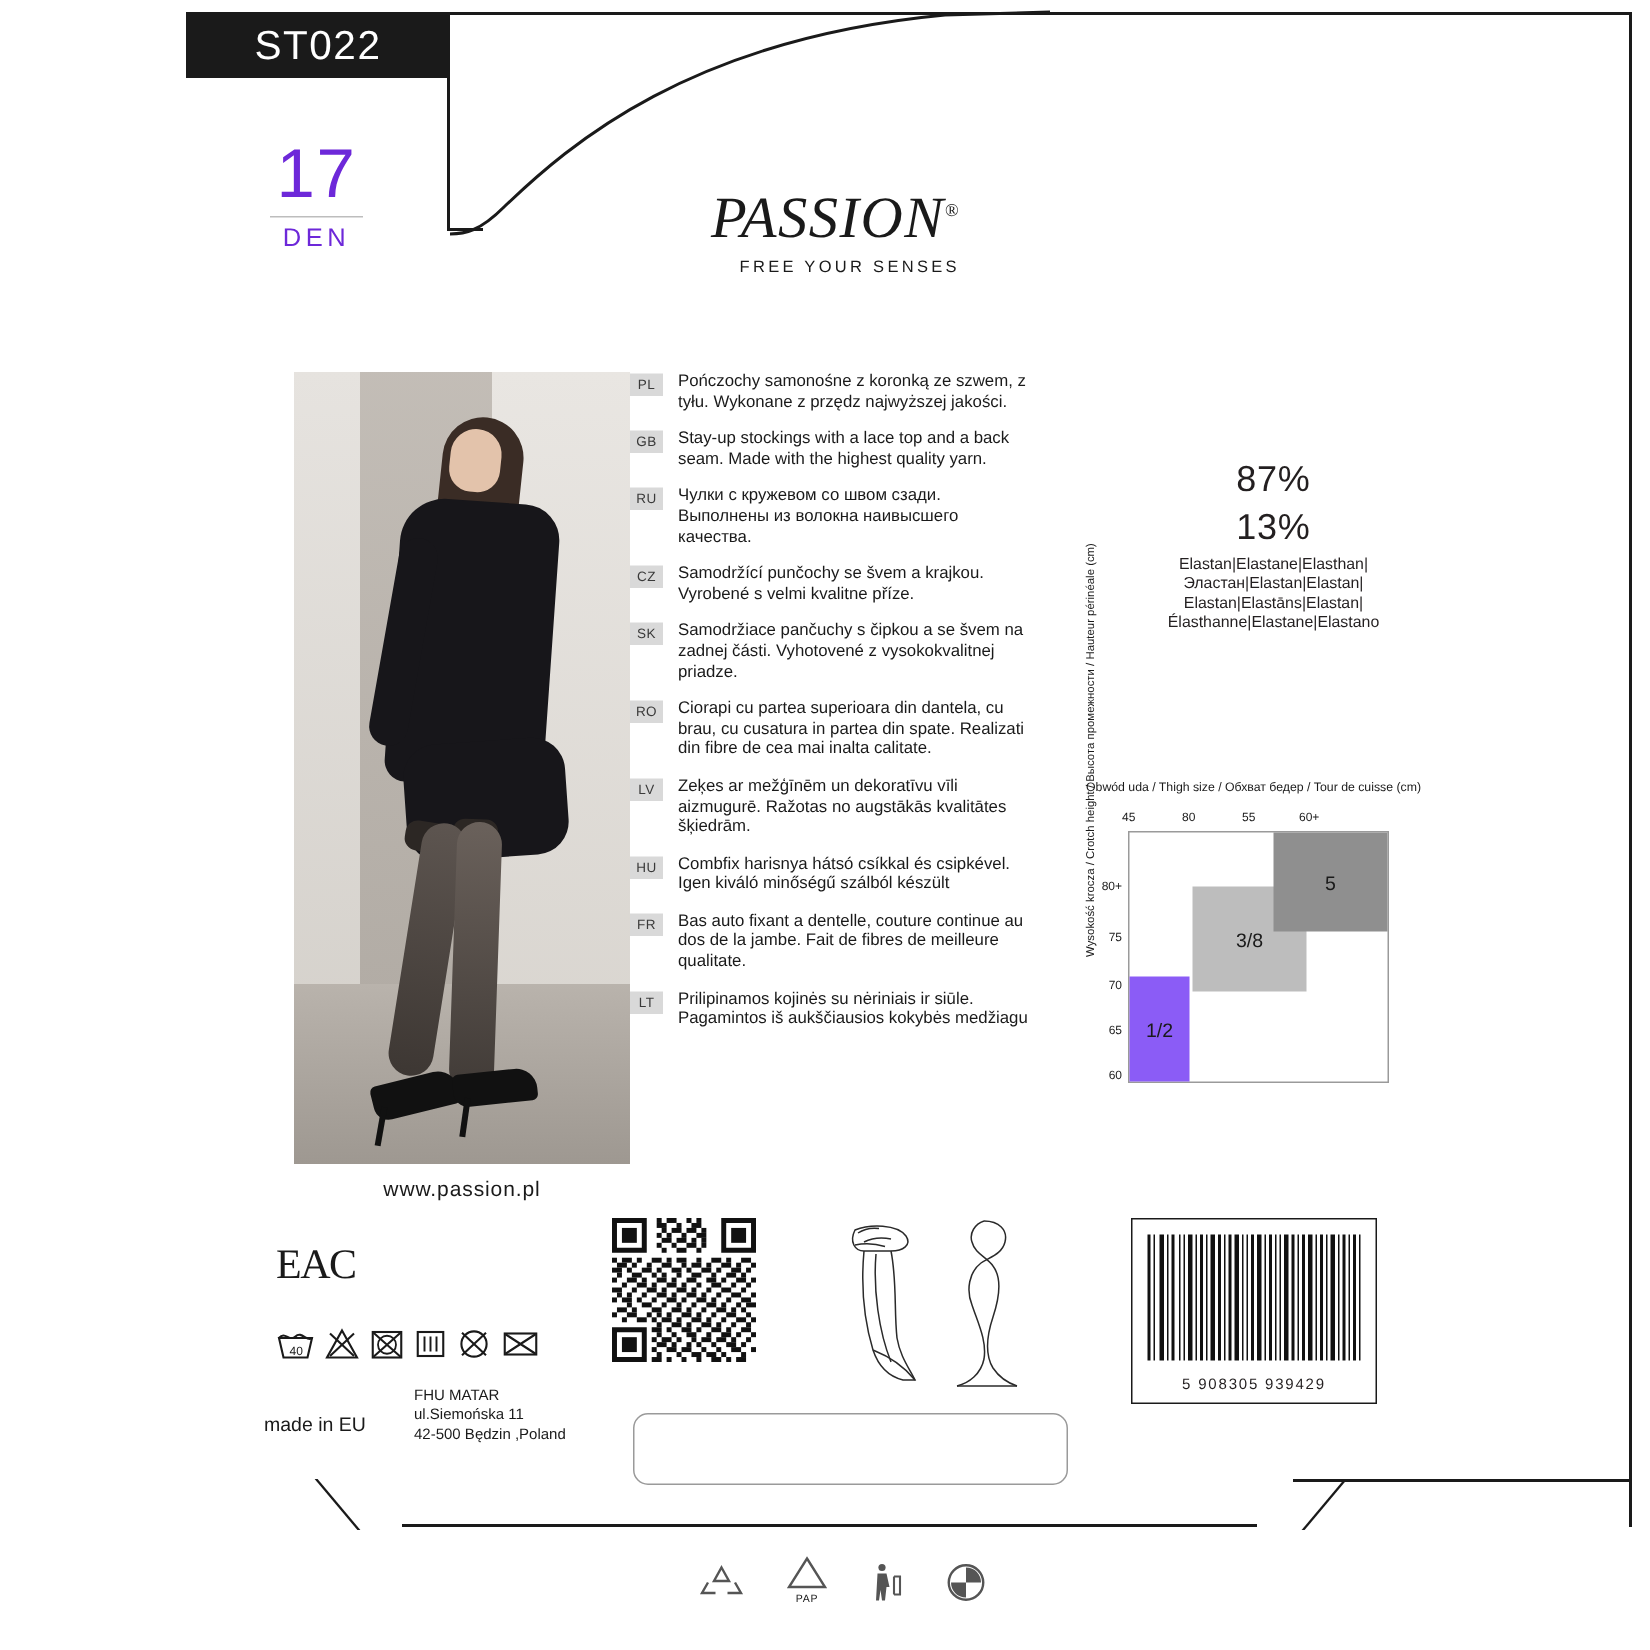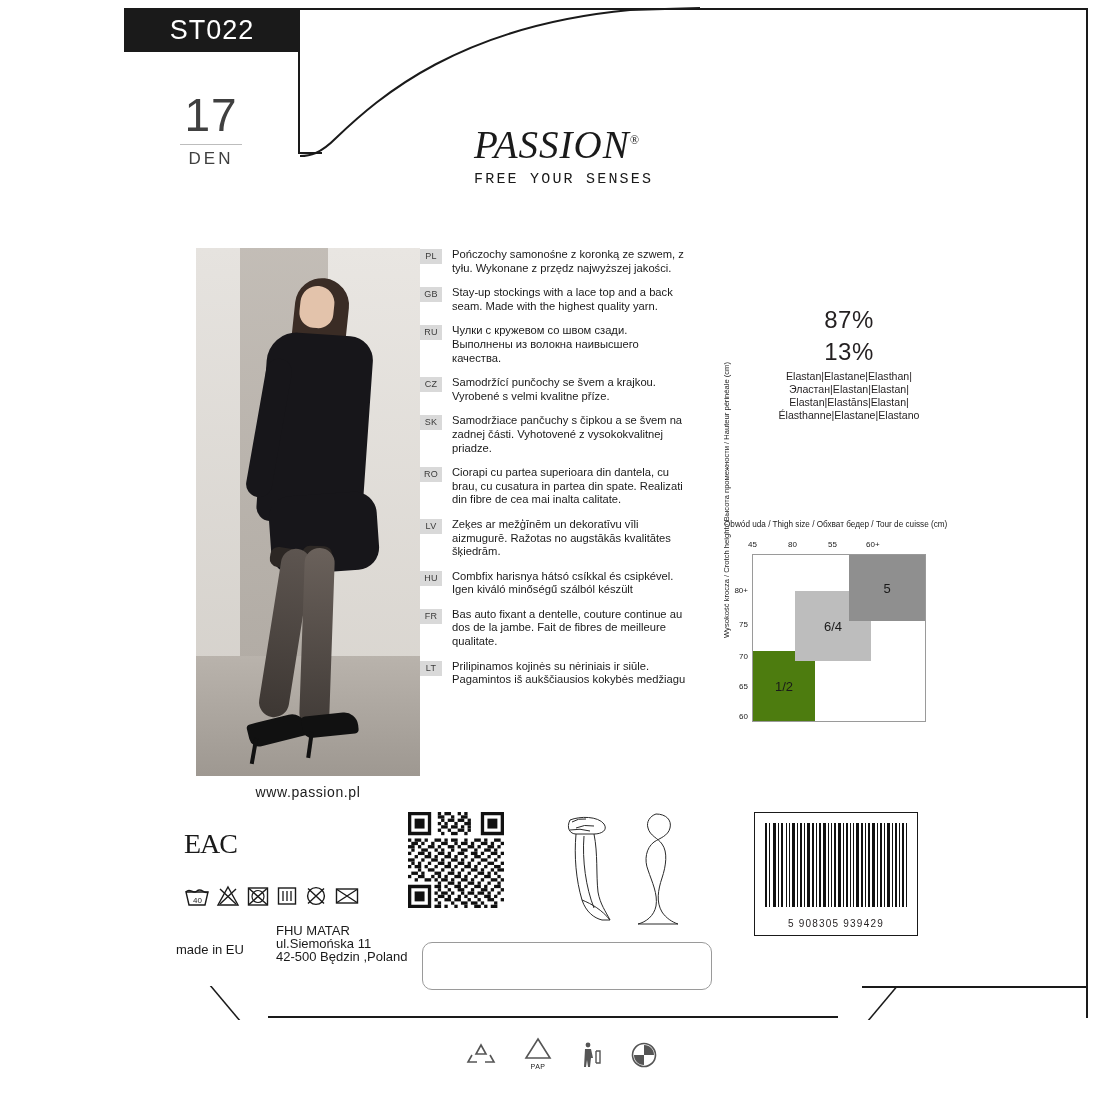--- a/index.html
+++ b/index.html
@@ -79,21 +79,21 @@
     position:absolute;
     left:300px; top:6px;
     width:400px; height:152px;
     pointer-events:none;
   }
   
   .den-block {
     position:absolute;
     left:180px; top:92px;
     text-align:center;
-    color:#404040;
+    color:#6d28d9;
   }
   .den-num {
     font-size:46px;
     letter-spacing:1px;
     line-height:46px;
     font-weight:400;
   }
   .den-rule {
     width:62px; height:1px; background:#bdbdbd; margin:6px 0 4px 0;
   }
@@ -113,26 +113,25 @@
     font-weight:400;
     position:relative;
     line-height:44px;
     font-style:italic;
   }
   .brand-name .reg {
     font-size:12px;
     vertical-align:super;
   }
   .brand-slogan {
-    font-size:15px;
+    font-size:11px;
     letter-spacing:2.2px;
     text-align:right;
     margin-top:4px;
     color:#1a1a1a;
-    font-family:Liberation Mono, monospace;
   }
   
   .photo {
     position:absolute;
     left:196px; top:248px;
     width:224px; height:528px;
     background:linear-gradient(180deg,#d8d4cf 0%,#cfcac4 30%,#c9c4bd 60%,#c3bdb6 100%);
     overflow:hidden;
   }
   .photo .wall-l {
@@ -292,21 +291,21 @@
   }
   .sc-yticks { position:absolute; left:0px; top:34px; width:26px; height:166px; }
   .sc-yticks span {
     position:absolute; right:2px; font-size:8px; color:#1a1a1a;
   }
   .sc-cell {
     position:absolute;
     display:flex; align-items:center; justify-content:center;
     font-size:13px; color:#1a1a1a;
   }
-  .cell-12 { left:0px;  top:96px; width:62px; height:70px; background:#4d7c0f; }
+  .cell-12 { left:0px;  top:96px; width:40px; height:70px; background:#8b5cf6; }
   .cell-34 { left:42px; top:36px; width:76px; height:70px; background:#bdbdbd; }
   .cell-5  { left:96px; top:0px;  width:76px; height:66px; background:#8f8f8f; }
   
   .eac {
     position:absolute; left:184px; top:828px;
     font-size:28px; letter-spacing:-1px;
     font-family:"Liberation Serif", serif;
     color:#1a1a1a;
   }
   .care-icons {
@@ -318,21 +317,21 @@
     font-size:13px; color:#1a1a1a;
   }
   
   .qr {
     position:absolute; left:408px; top:812px;
     width:96px; height:96px;
   }
   
   .manufacturer {
     position:absolute; left:276px; top:924px;
-    font-size:13px; line-height:13px; color:#1a1a1a;
+    font-size:10px; line-height:13px; color:#1a1a1a;
   }
   
   .sketches {
     position:absolute; left:546px; top:808px;
     width:160px; height:120px;
   }
   
   .barcode-box {
     position:absolute;
     left:754px; top:812px;
@@ -490,21 +489,21 @@
     <div class="sc-yticks">
       <span style="top:32px;">80+</span>
       <span style="top:66px;">75</span>
       <span style="top:98px;">70</span>
       <span style="top:128px;">65</span>
       <span style="top:158px;">60</span>
     </div>
 
     <div class="sc-box">
       <div class="sc-cell cell-12">1/2</div>
-      <div class="sc-cell cell-34">6/4</div>
+      <div class="sc-cell cell-34">3/8</div>
       <div class="sc-cell cell-5">5</div>
     </div>
   </div>
 
   <div class="eac">EAC</div>
 
   <div class="care-icons">
     <svg width="26" height="24" viewBox="0 0 26 24">
       <path d="M2,8 L24,8 L21,21 L5,21 Z" fill="none" stroke="#1a1a1a" stroke-width="1.4"></path>
       <path d="M2,8 C6,3 9,11 13,7 C17,3 21,11 24,8" fill="none" stroke="#1a1a1a" stroke-width="1.4"></path>

